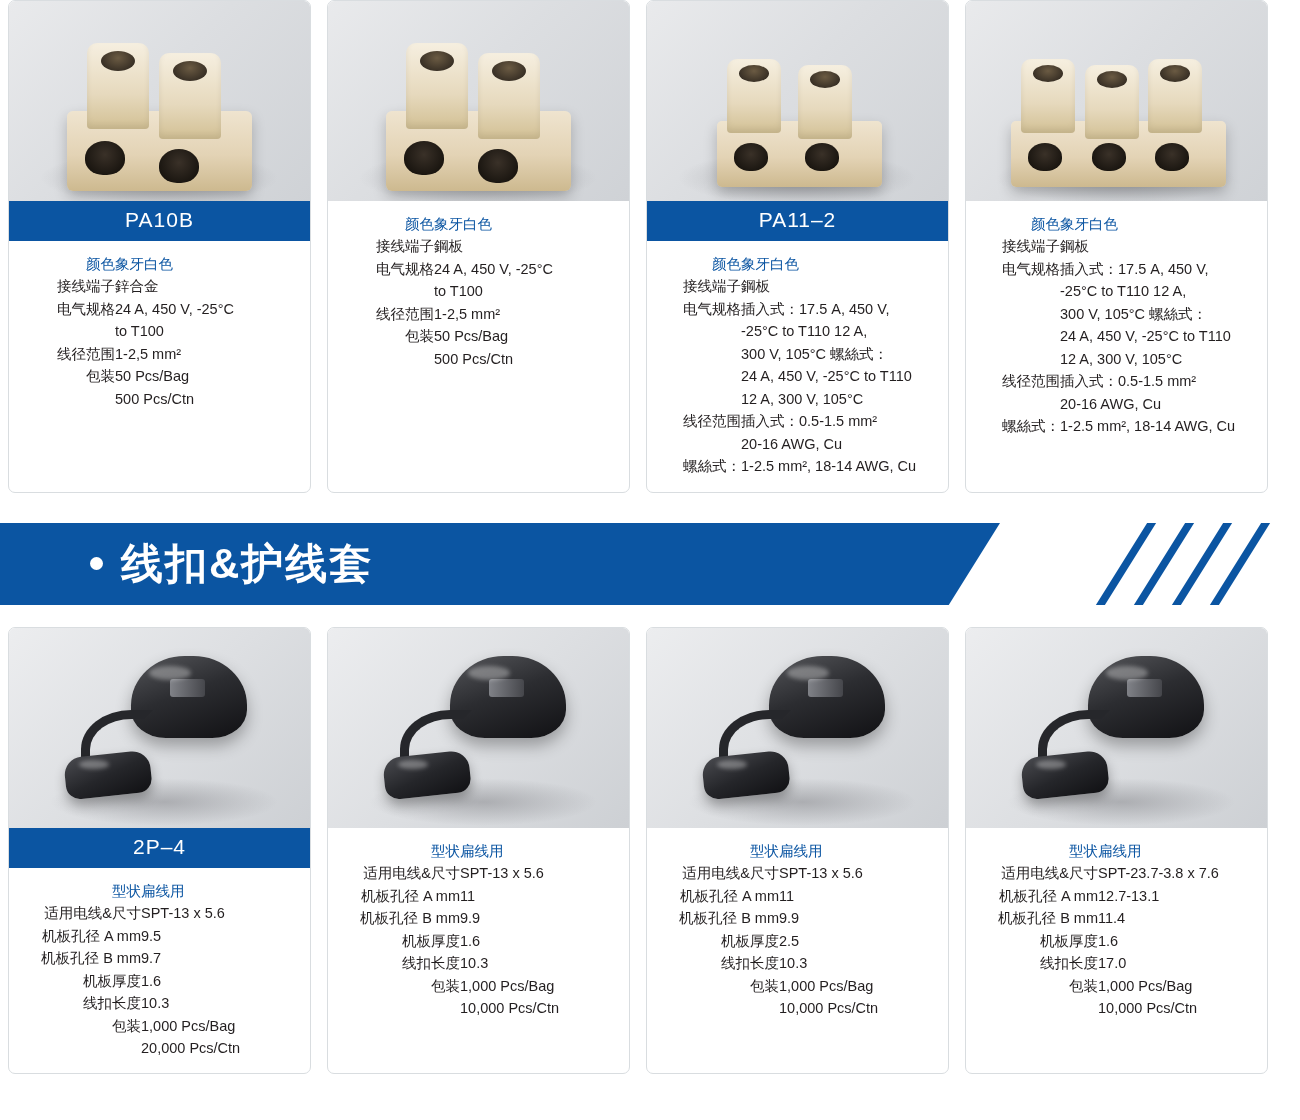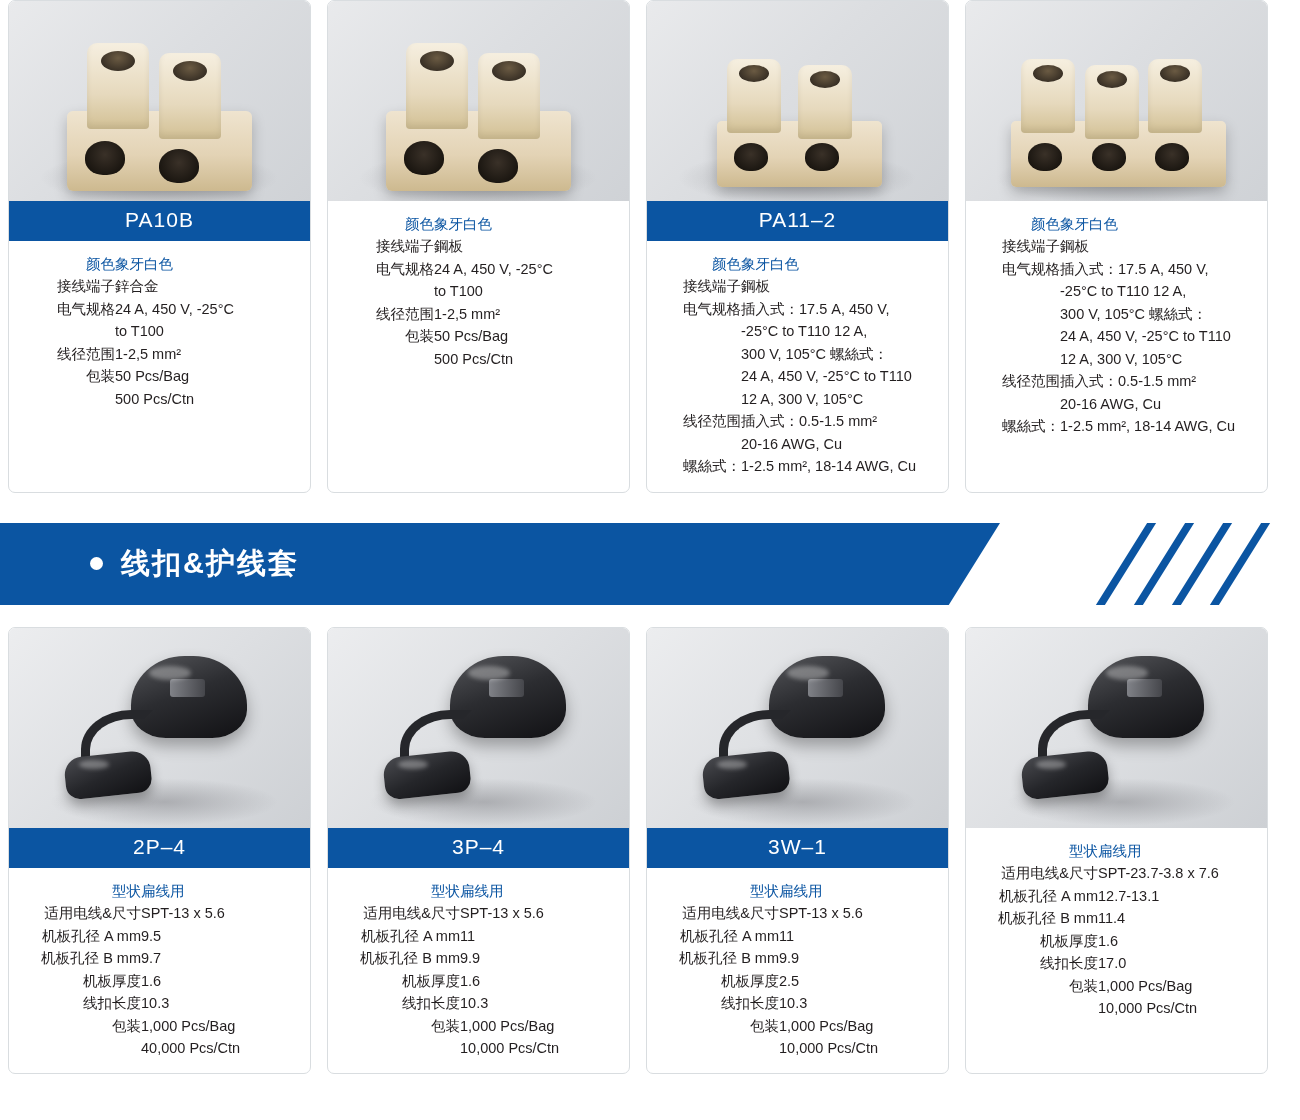--- a/index.html
+++ b/index.html
@@ -81,21 +81,21 @@
   }
   .banner .bullet {
     width: 13px; height: 13px;
     background: #ffffff;
     border-radius: 50%;
     margin-left: 90px;
     margin-right: 18px;
   }
   .banner .btext {
     color: #ffffff;
-    font-size: 29px;
+    font-size: 42px;
     letter-spacing: 2px;
     font-weight: bold;
   }
   .banner .cut {
     position: absolute;
     right: 0; top: 0; bottom: 0;
     width: 420px;
     background: #ffffff;
     transform: skewX(-32deg);
     transform-origin: top right;
@@ -384,33 +384,32 @@
             <div class="v">1.6</div>
           </div>
           <div class="spec-row">
             <div class="k">线扣长度</div>
             <div class="v">10.3</div>
           </div>
           <div class="spec-row">
             <div class="k">包装</div>
             <div class="v">1,000  Pcs/Bag</div>
           </div>
-          <div class="cont">40,000  Pcs/Ctn</div>
+          <div class="cont">20,000  Pcs/Ctn</div>
         </div>
       </div>
       <div class="card sr">
         <div class="photo dark">
           <div class="shadow-blob" style="left: 40px; top: 150px; width: 230px; height: 48px;"></div>
           <div class="sr-cap" style="left: 122px; top: 28px; width: 116px; height: 82px;"></div>
           <div class="sr-arm" style="left: 72px; top: 82px; width: 72px; height: 56px;"></div>
           <div class="sr-clip" style="left: 56px; top: 126px; width: 86px; height: 42px; transform: rotate(-6deg);"></div>
           <span class="hl" style="left: 140px; top: 38px; width: 42px; height: 14px;"></span>
           <span class="hl" style="left: 70px; top: 132px; width: 30px; height: 9px;"></span>
         </div>
-        <div class="title-bar">3P–4</div>
         <div class="specs">
           <div class="spec-row head">
             <div class="k">型状</div>
             <div class="v">扁线用</div>
           </div>
           <div class="spec-row">
             <div class="k">适用电线&amp;尺寸</div>
             <div class="v">SPT-13 x 5.6</div>
           </div>
           <div class="spec-row">
@@ -438,21 +437,20 @@
       </div>
       <div class="card sr">
         <div class="photo dark">
           <div class="shadow-blob" style="left: 40px; top: 150px; width: 230px; height: 48px;"></div>
           <div class="sr-cap" style="left: 122px; top: 28px; width: 116px; height: 82px;"></div>
           <div class="sr-arm" style="left: 72px; top: 82px; width: 72px; height: 56px;"></div>
           <div class="sr-clip" style="left: 56px; top: 126px; width: 86px; height: 42px; transform: rotate(-6deg);"></div>
           <span class="hl" style="left: 140px; top: 38px; width: 42px; height: 14px;"></span>
           <span class="hl" style="left: 70px; top: 132px; width: 30px; height: 9px;"></span>
         </div>
-        <div class="title-bar">3W–1</div>
         <div class="specs">
           <div class="spec-row head">
             <div class="k">型状</div>
             <div class="v">扁线用</div>
           </div>
           <div class="spec-row">
             <div class="k">适用电线&amp;尺寸</div>
             <div class="v">SPT-13 x 5.6</div>
           </div>
           <div class="spec-row">

